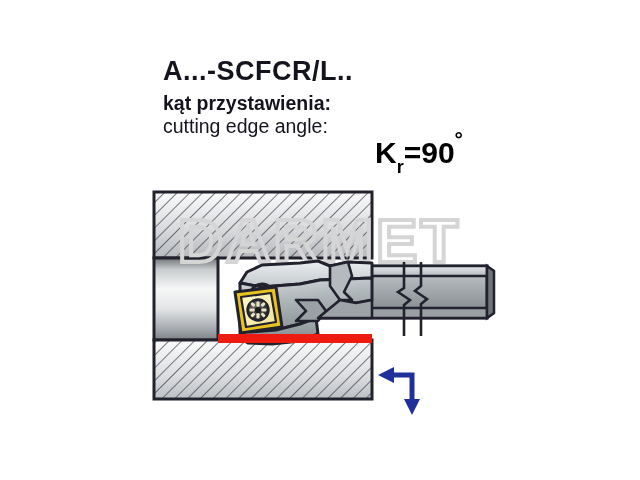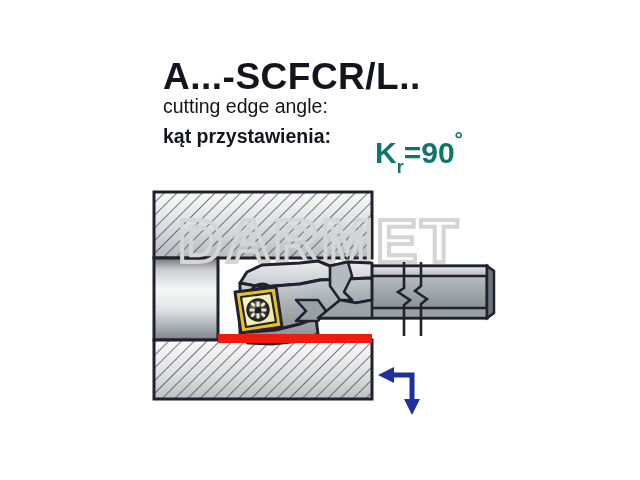--- a/index.html
+++ b/index.html
@@ -17,21 +17,21 @@
   }
 
   
   #title-block {
     position: absolute;
     left: 163px;
     top: 58px;
     width: 400px;
   }
   #product-code {
-    font-size: 37px;
+    font-size: 27px;
     font-weight: bold;
     letter-spacing: 0.5px;
     line-height: 1.0;
     white-space: nowrap;
     color: #14141e;
   }
   .label-line {
     font-size: 19.5px;
     line-height: 1.16;
     white-space: nowrap;
@@ -41,21 +41,21 @@
   #label-en { font-weight: normal; }
   #label-ru { font-weight: normal; }
 
   #angle-value {
     position: absolute;
     left: 212px;
     top: 76px;
     font-size: 30px;
     font-weight: bold;
     white-space: nowrap;
-    color: #0f766e;
+    color: #000000;
     line-height: 1;
   }
   #angle-value .sub {
     font-size: 18px;
     vertical-align: sub;
     position: relative;
     top: 3px;
   }
   #angle-value .deg {
     font-size: 21px;
@@ -73,22 +73,22 @@
     height: 480px;
   }
 
   
 </style>
 </head>
 <body>
 
 <div id="title-block">
   <div id="product-code">A...-SCFCR/L..</div>
+  <div class="label-line" id="label-pl">kąt przystawienia:</div>
   <div class="label-line" id="label-en">cutting edge angle:</div>
-  <div class="label-line" id="label-pl">kąt przystawienia:</div>
 
   <div id="angle-value">
     <span>K</span><span class="sub">r</span><span>=90</span><span class="deg">°</span>
   </div>
 </div>
 
 <svg id="drawing" viewBox="0 0 640 480" width="640" height="480">
   <defs>
 
     <pattern id="hatch45" width="9" height="9" patternUnits="userSpaceOnUse" patternTransform="rotate(45)">

